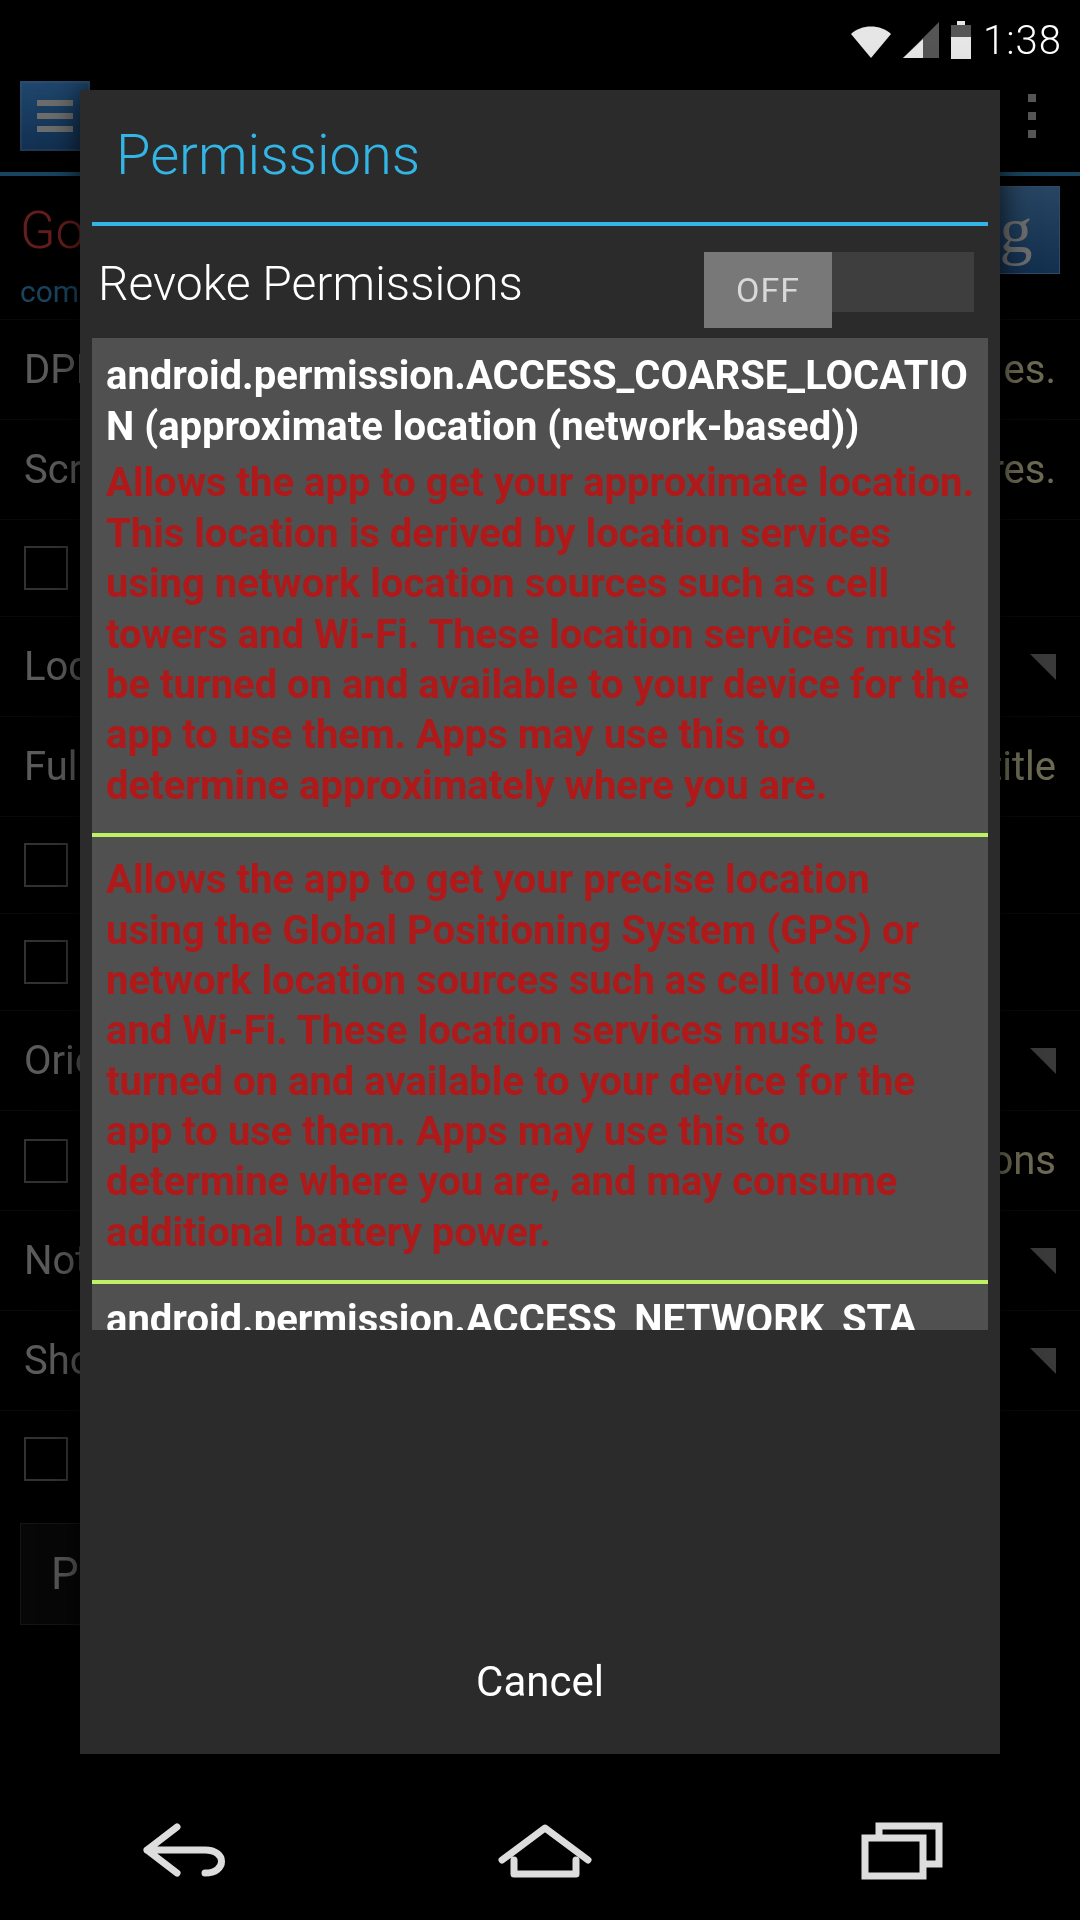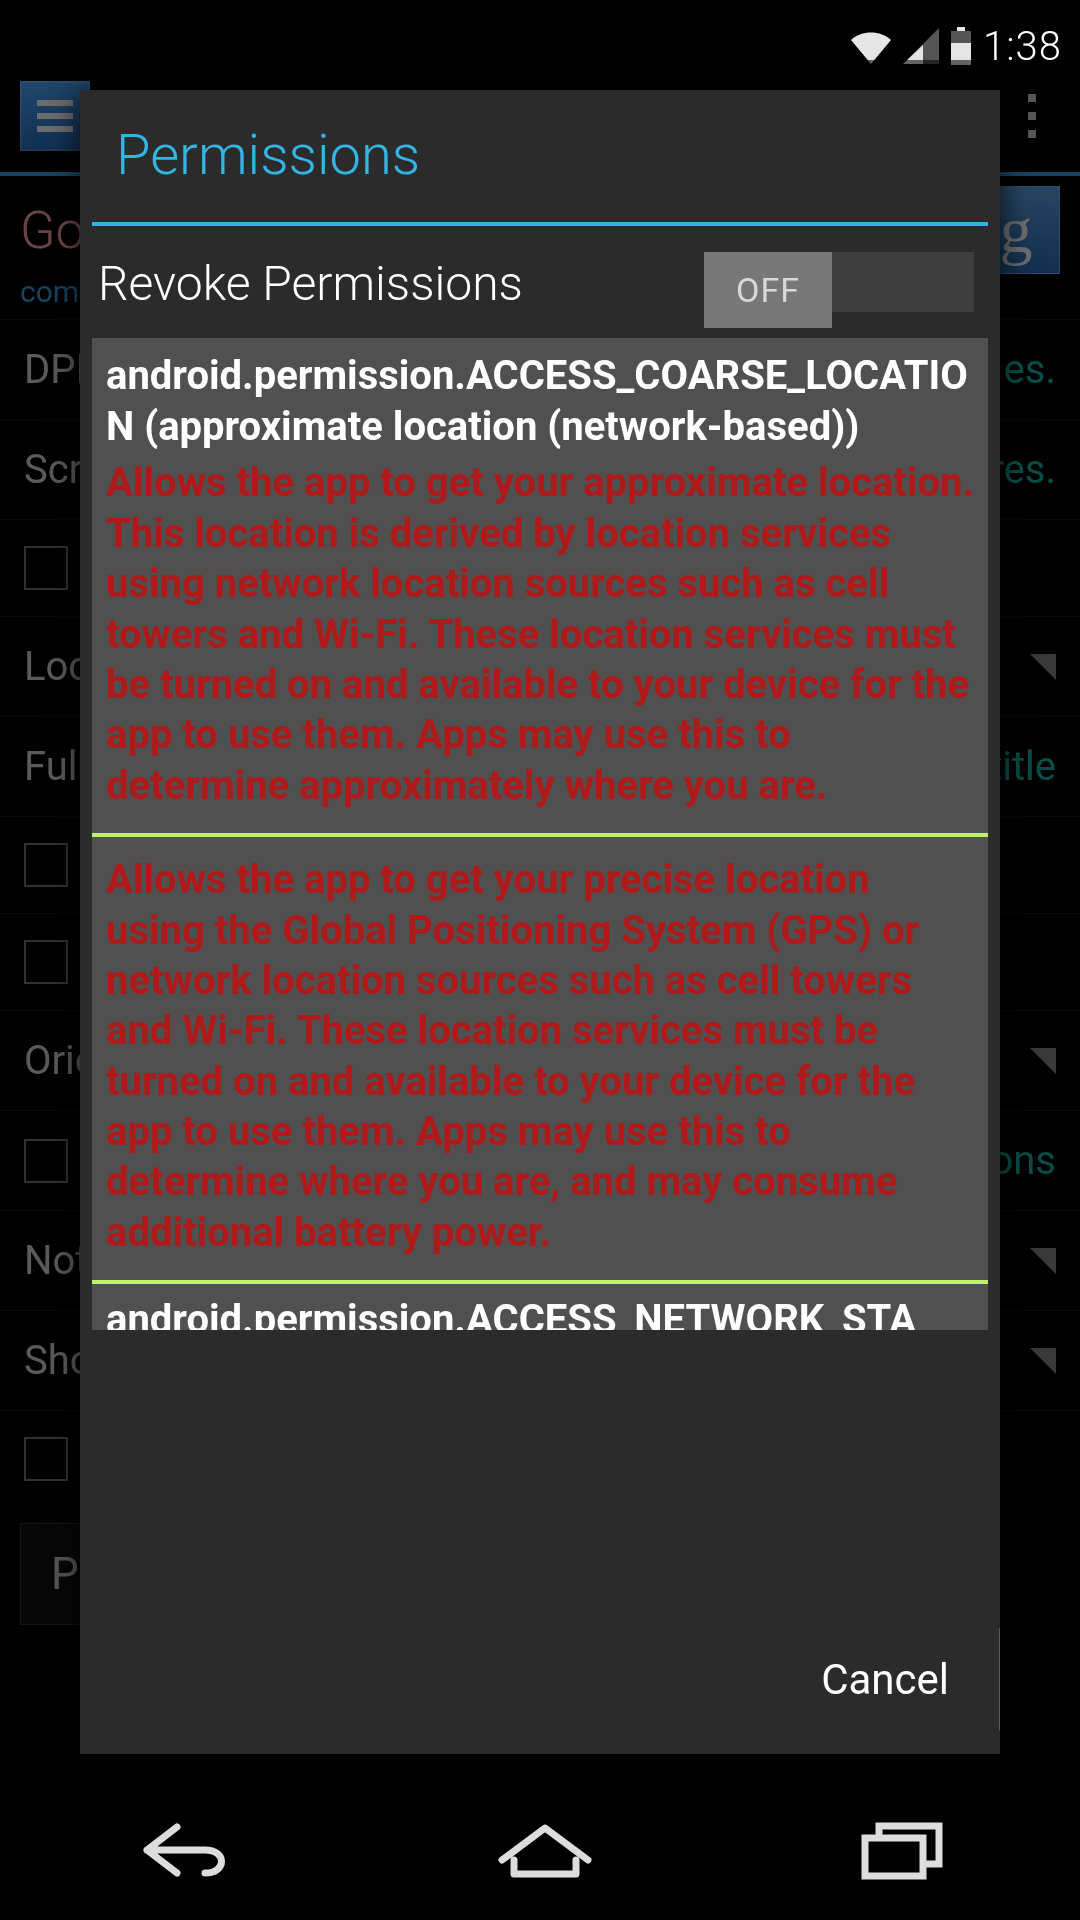--- a/index.html
+++ b/index.html
@@ -7,21 +7,21 @@
     width: 1080px;
     height: 1920px;
     background: #000;
     font-family: Roboto, "Helvetica Neue", Arial, sans-serif;
     overflow: hidden;
     position: relative;
   }
   
   .status-bar {
     position: absolute;
-    top: 16px; left: 0; right: 0;
+    top: 10px; left: 0; right: 0;
     height: 60px;
     background: #000;
     display: flex;
     justify-content: flex-end;
     align-items: center;
     padding-right: 18px;
     gap: 10px;
     color: #fff;
     z-index: 2;
   }
@@ -54,21 +54,21 @@
     display:flex;align-items:center;justify-content:center;
   }
   .bg-menu-dots {
     margin-left: auto;
     width: 56px; height: 56px;
     display:flex;flex-direction:column;justify-content:center;align-items:center;gap:10px;
   }
   .bg-menu-dots span{width:8px;height:8px;background:#ccc;}
   .bg-divider { height: 4px; background: #3aa1e0; }
   .bg-title-row { display:flex;align-items:center;padding:10px 20px 0 20px;gap:12px;}
-  .bg-title { color:#fca5a5;font-size:52px;font-weight:300;}
+  .bg-title { color:#ef4444;font-size:52px;font-weight:300;}
   .bg-subtitle { color:#3aa1e0;font-size:30px;padding:0 20px 10px;}
   .bg-g-icon{
     margin-left:auto;
     width:88px;height:88px;
     background:linear-gradient(#5ea3e6,#2b6fb8);
     border:1px solid #6ab0ee;
     color:#fff;font-size:66px;
     display:flex;align-items:center;justify-content:center;
     font-family:Georgia,serif;
   }
@@ -76,21 +76,21 @@
     display:flex;align-items:center;
     padding:26px 24px;
     color:#d6d6d6;font-size:40px;
     justify-content:space-between;
     border-top:1px solid #181818;
   }
   .bg-row .cb{
     width:44px;height:44px;border:2px solid #777;margin-right:22px;
   }
   .bg-row .lbl{flex:1;white-space:nowrap;overflow:hidden;text-overflow:clip;}
-  .bg-row .right{color:#14b8a6;font-size:40px;white-space:nowrap;}
+  .bg-row .right{color:#fef9c3;font-size:40px;white-space:nowrap;}
   .bg-row .spin-tri{
     width:0;height:0;border-left:26px solid transparent;border-top:26px solid #888;
   }
   .bg-pe-btn{
     margin:16px 20px;
     border:1px solid #333;
     background:#111;
     color:#ccc;font-size:44px;
     padding:24px 30px;
     width:220px;
@@ -191,20 +191,21 @@
     color:#fff;font-size:40px;font-weight:700;
     line-height:1.28;
     height:46px;
     overflow:hidden;
     white-space:nowrap;
   }
   .dlg-buttons {
     display: flex;
     height: 150px;
     align-items: stretch;
+    flex-direction: column;
   }
   .btn-spacer { flex: 1; }
   .dlg-btn {
     color: #fff;
     font-size: 42px;
     display: flex;
     align-items: center;
     justify-content: center;
     padding: 0 50px;
     cursor: pointer;

